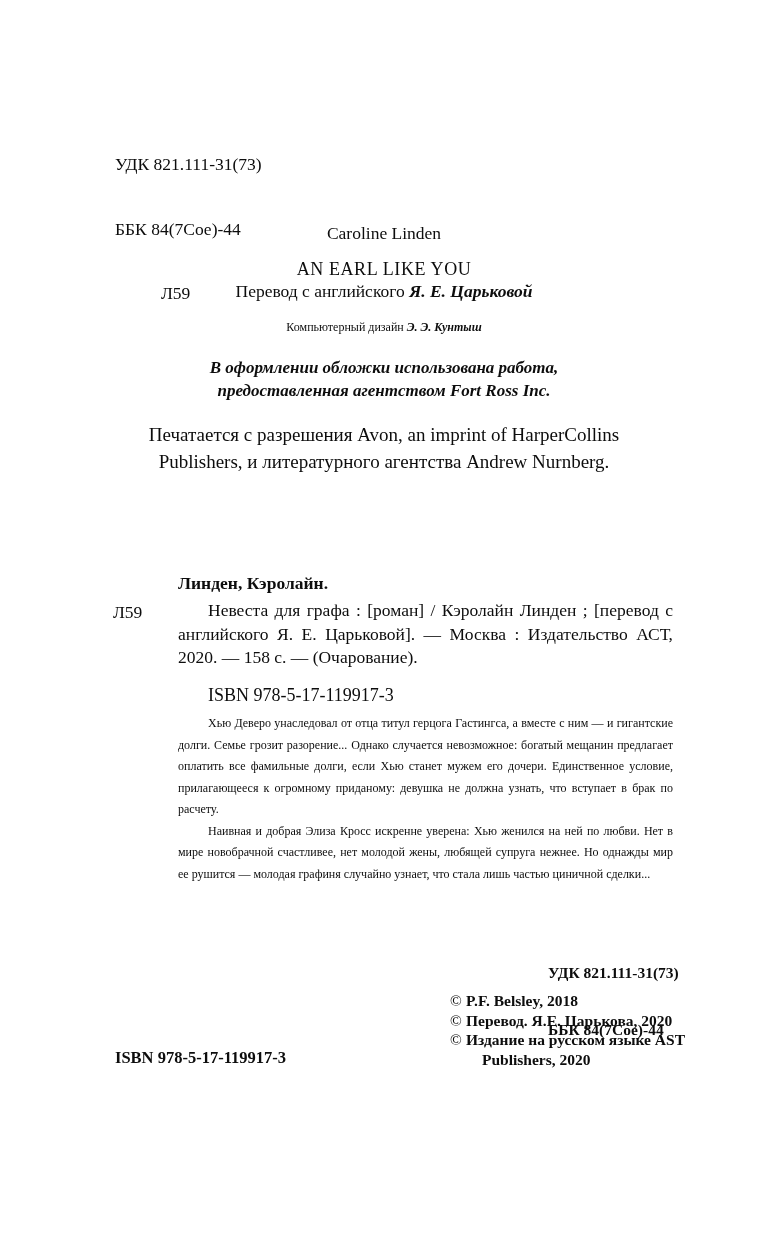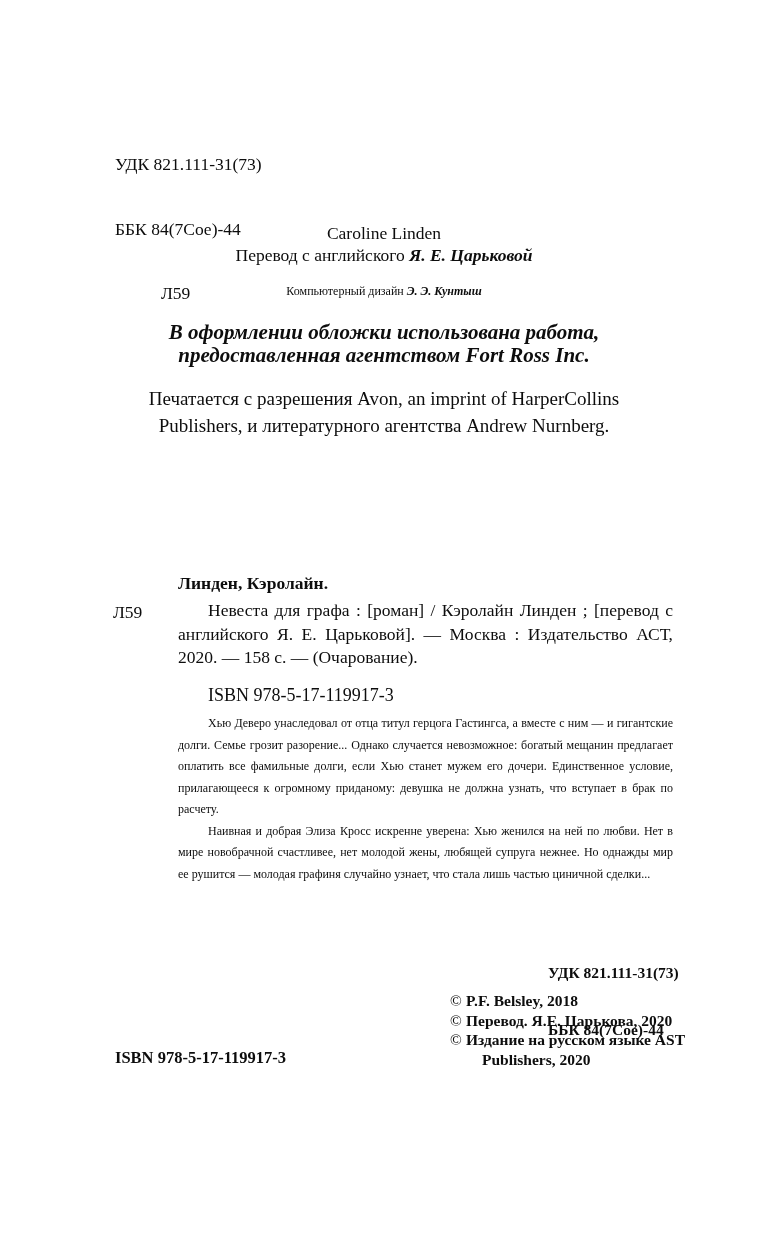--- a/index.html
+++ b/index.html
@@ -69,21 +69,21 @@
     font-size: 12px;
     line-height: 22px;
     margin-top: 14px;
   }
   .name-em {
     font-style: italic;
     font-weight: bold;
   }
   .cover-credit {
     margin-top: 19px;
-    font-size: 21px;
+    font-size: 17px;
     line-height: 22.5px;
     font-style: italic;
     font-weight: bold;
   }
   .cover-credit span { display: block; }
   .permission {
     margin-top: 19px;
     font-size: 19px;
     line-height: 27px;
   }
@@ -200,20 +200,21 @@
     <span class="cls-line">УДК 821.111-31(73)</span>
     <span class="cls-line">ББК 84(7Сое)-44</span>
     <span class="cls-line cls-indent">Л59</span>
   </div>
 
   <div class="front">
 
 
     <div class="author-line">Caroline Linden</div>
 
+    <div class="orig-title-line">AN EARL LIKE YOU</div>
 
     <div class="translator-line"><span>Перевод с английского </span><span class="name-em">Я. Е. Царьковой</span></div>
 
     <div class="designer-line"><span>Компьютерный дизайн </span><span class="name-em">Э. Э. Кунтыш</span></div>
 
     <div class="cover-credit">
       <span>В оформлении обложки использована работа,</span>
       <span>предоставленная агентством Fort Ross Inc.</span>
     </div>
 

